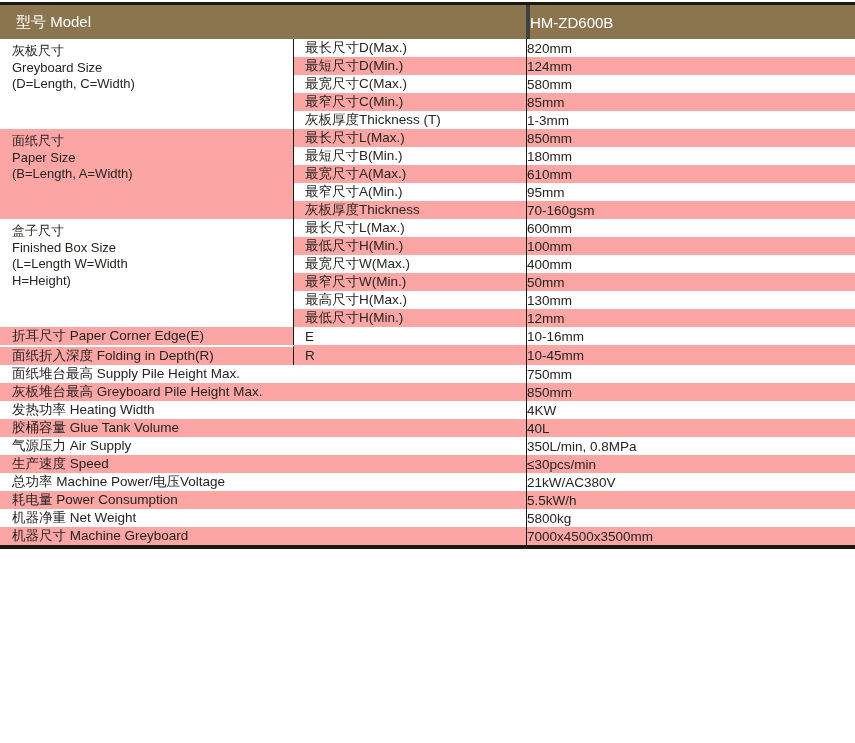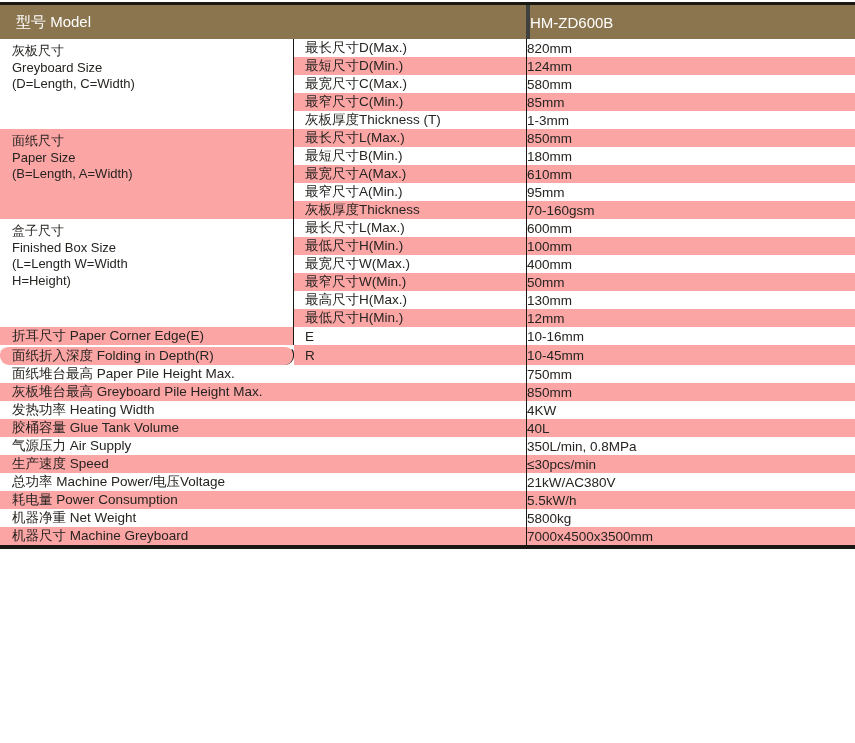--- a/index.html
+++ b/index.html
@@ -47,21 +47,21 @@
   td.param-cell{padding-left:11px;margin-top:42px;}
   td.value-cell{
     text-align:left;
     border-left:1.5px solid #1a1813;
   }
   td.corner-label-cell{
     padding-left:12px;
     border-right:1.5px solid #1a1813;
     margin-top:20px;
   }
-  td.sep-white{border-top:2px solid #ffffff;border-radius:9px;}
+  td.sep-white{border-top:2px solid #ffffff;}
   td.full-label-cell{padding-left:12px;}
 </style>
 </head>
 <body>
 
 <div class="page">
   <div class="top-line"></div>
 
   <table class="spec">
     <colgroup>
@@ -145,21 +145,21 @@
           <td class="corner-label-cell beige">折耳尺寸 Paper Corner Edge(E)</td>
           <td class="param-cell">E</td>
           <td class="value-cell">10-16mm</td>
         </tr>
         <tr class="body-row">
           <td class="corner-label-cell beige sep-white">面纸折入深度 Folding in Depth(R)</td>
           <td class="param-cell beige">R</td>
           <td class="value-cell beige">10-45mm</td>
         </tr>
         <tr class="body-row">
-          <td class="full-label-cell" colspan="2">面纸堆台最高 Paper Pile Height Max.</td>
+          <td class="full-label-cell" colspan="2">面纸堆台最高 Supply Pile Height Max.</td>
           <td class="value-cell">750mm</td>
         </tr>
         <tr class="body-row">
           <td class="full-label-cell beige" colspan="2">灰板堆台最高 Greyboard Pile Height Max.</td>
           <td class="value-cell beige">850mm</td>
         </tr>
         <tr class="body-row">
           <td class="full-label-cell" colspan="2">发热功率 Heating Width</td>
           <td class="value-cell">4KW</td>
         </tr>

